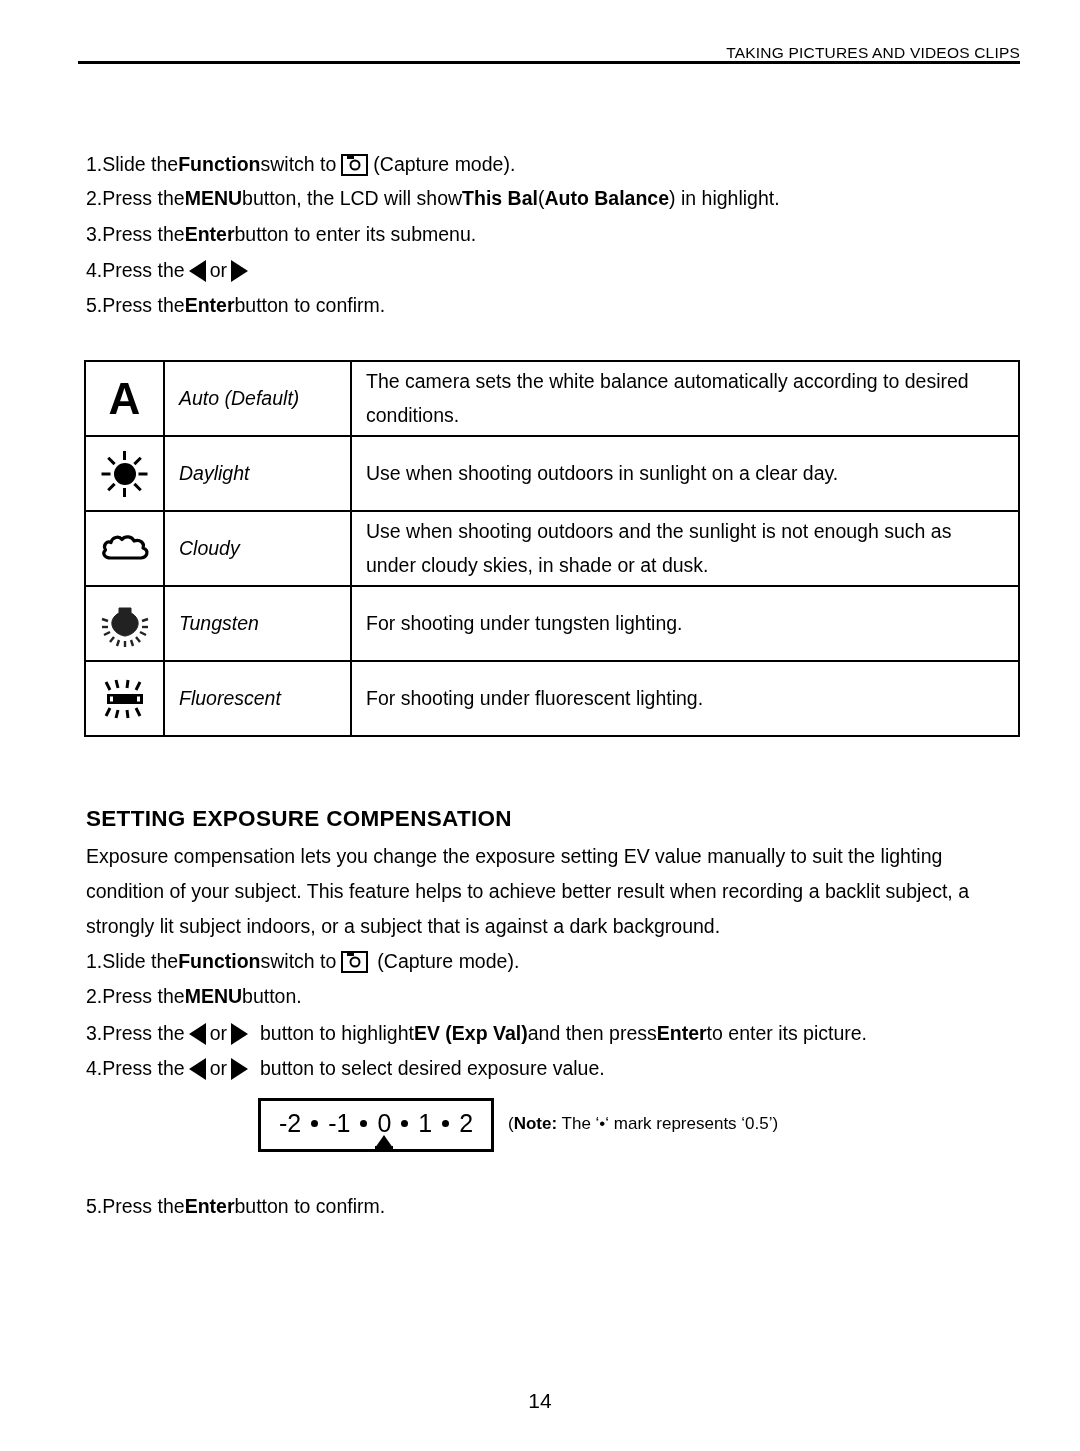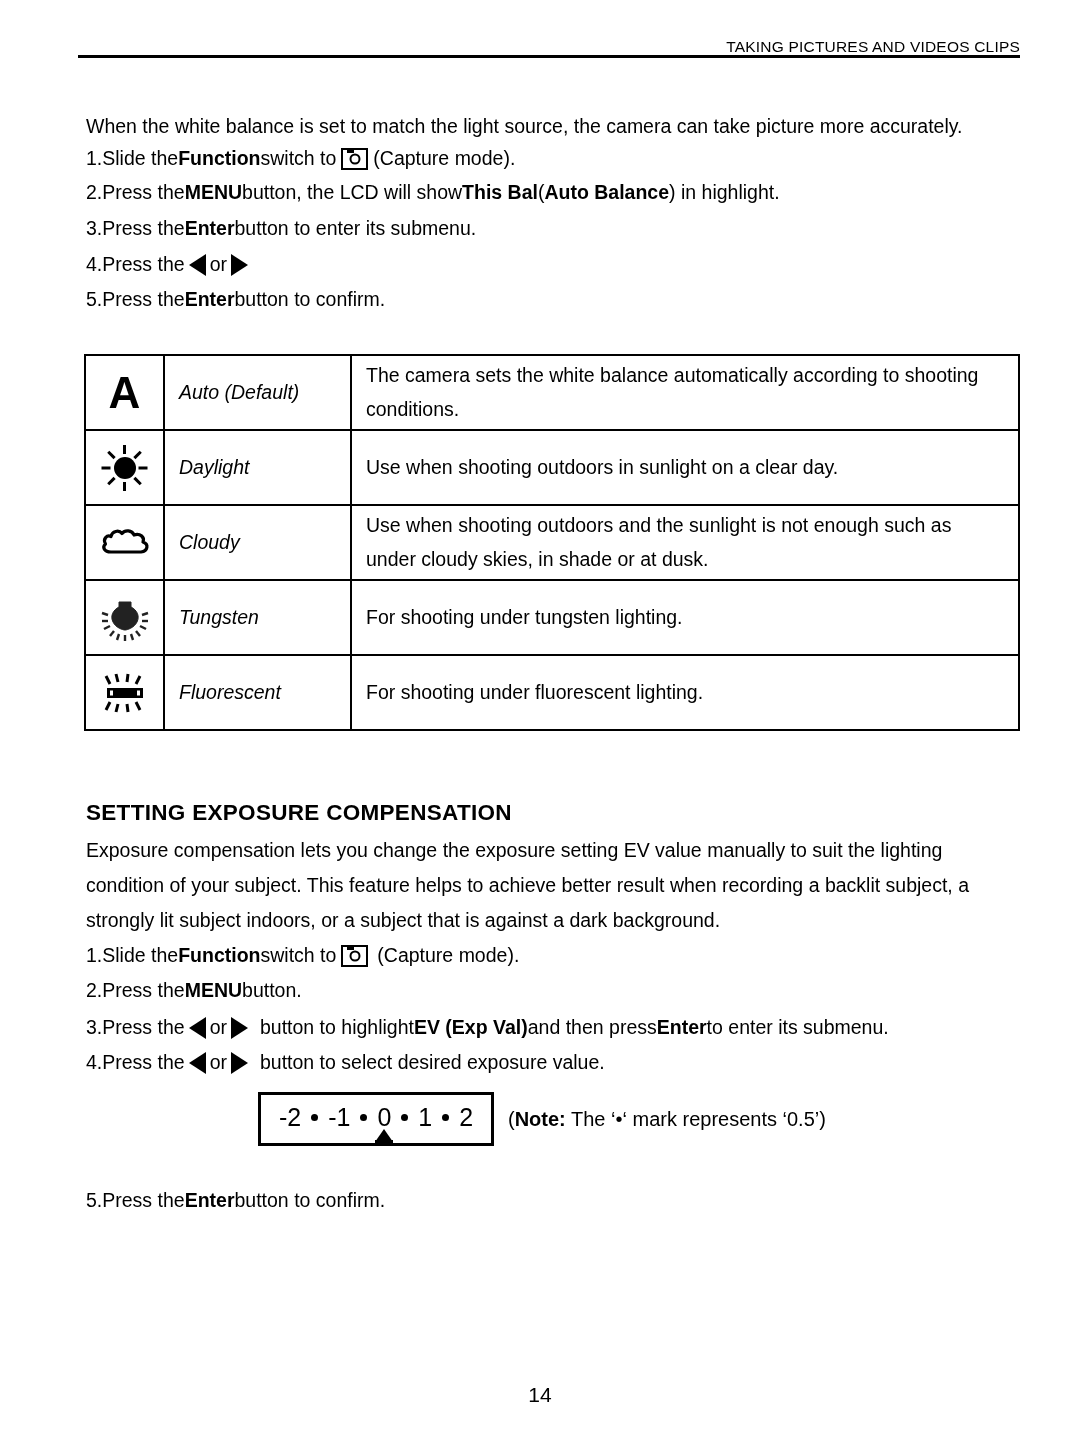--- a/index.html
+++ b/index.html
@@ -11,21 +11,21 @@
     width: 1080px;
     height: 1451px;
     position: relative;
     font-family: "Liberation Sans", sans-serif;
     color: #000000;
     overflow: hidden;
   }
 
   .page {
     position: absolute;
-    left: 0; top: 0;
+    left: 0; top: 6px;
     width: 1080px;
     height: 1018px;
   }
 
   
   .running-header {
     position: absolute;
     left: 78px;
     top: 38px;
     width: 942px;
@@ -262,21 +262,21 @@
     transform: translateX(-50%);
     width: 18px;
     height: 5px;
     background: #000;
   }
 
   .ev-note {
     position: absolute;
     left: 508px;
     top: 1108px;
-    font-size: 20px;
+    font-size: 17px;
     white-space: nowrap;
   }
   .ev-note b { font-weight: bold; }
 
   
   .page-number {
     position: absolute;
     left: 0;
     top: 1383px;
     width: 1080px;
@@ -286,21 +286,20 @@
 </style>
 </head>
 <body>
 
 <div class="page">
 
   <div class="running-header">TAKING PICTURES AND VIDEOS CLIPS</div>
   <div class="header-rule"></div>
 
 
-  <div id="wb-intro" class="para">When the white balance is set to match the light source, the camera can take picture more accurately.</div>
 
   <div id="wb-s1" class="step">
     <span class="num">1.</span>
     <span>Slide the </span>
     <b>Function</b>
     <span> switch to </span>
     <span class="camera-icon">
       <span class="bump"></span>
       <span class="lens"></span>
     </span>
@@ -344,21 +343,21 @@
     <tbody>
 
       <tr>
         <td class="c-icon">
           <div class="icon-box">
             <span class="glyph-A">A</span>
           </div>
         </td>
         <td class="c-label">Auto (Default)</td>
         <td class="c-desc">
-          <span>The camera sets the white balance automatically according to shooting</span><br>
+          <span>The camera sets the white balance automatically according to desired</span><br>
           <span>conditions.</span>
         </td>
       </tr>
 
       <tr>
         <td class="c-icon">
           <div class="icon-box">
             <div class="sun">
               <span class="disc"></span>
               <span class="ray" style="transform:rotate(0deg)"></span>
@@ -481,21 +480,21 @@
   <div id="ec-s3" class="step">
     <span class="num">3.</span>
     <span> Press the </span>
     <span class="tri tri-left"></span>
     <span>or</span>
     <span class="tri tri-right"></span>
     <span style="padding-left:8px">button to highlight </span>
     <b>EV (Exp Val)</b>
     <span> and then press </span>
     <b>Enter</b>
-    <span> to enter its submenu.</span>
+    <span> to enter its picture.</span>
   </div>
 
   <div id="ec-s4" class="step">
     <span class="num">4.</span>
     <span> Press the </span>
     <span class="tri tri-left"></span>
     <span>or</span>
     <span class="tri tri-right"></span>
     <span style="padding-left:8px">button to select desired exposure value.</span>
   </div>

